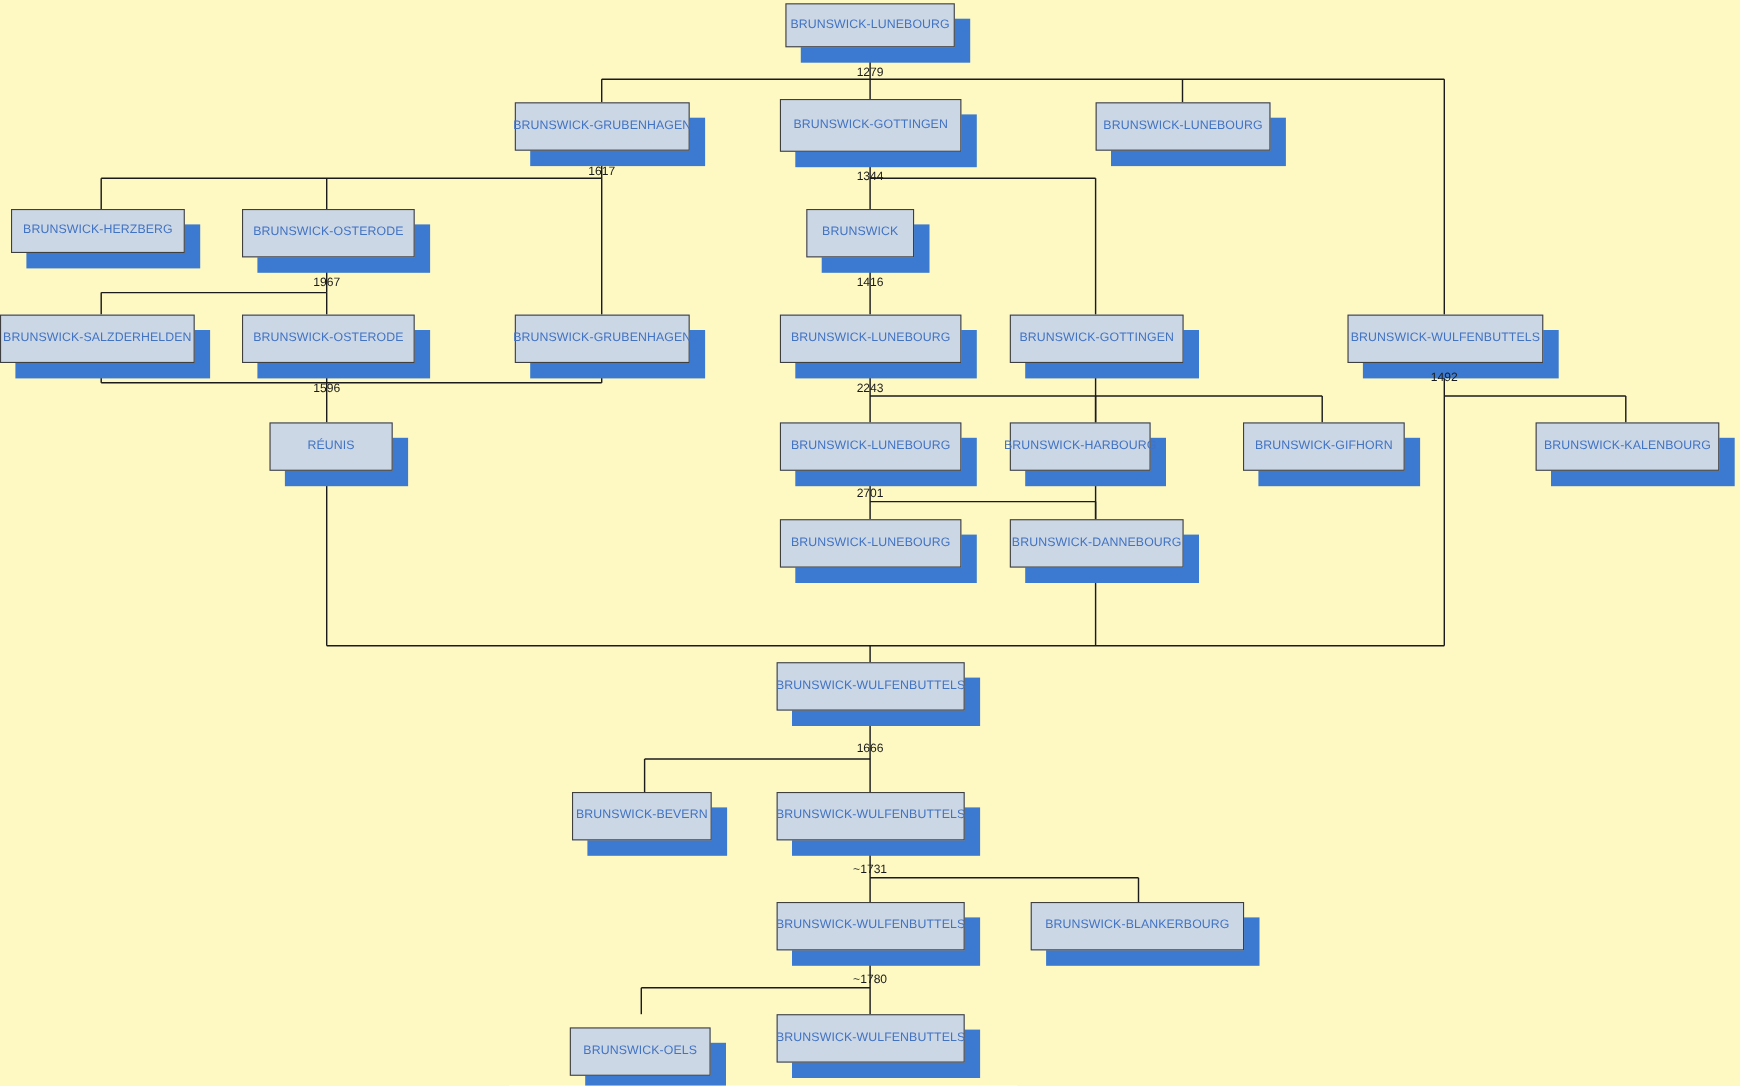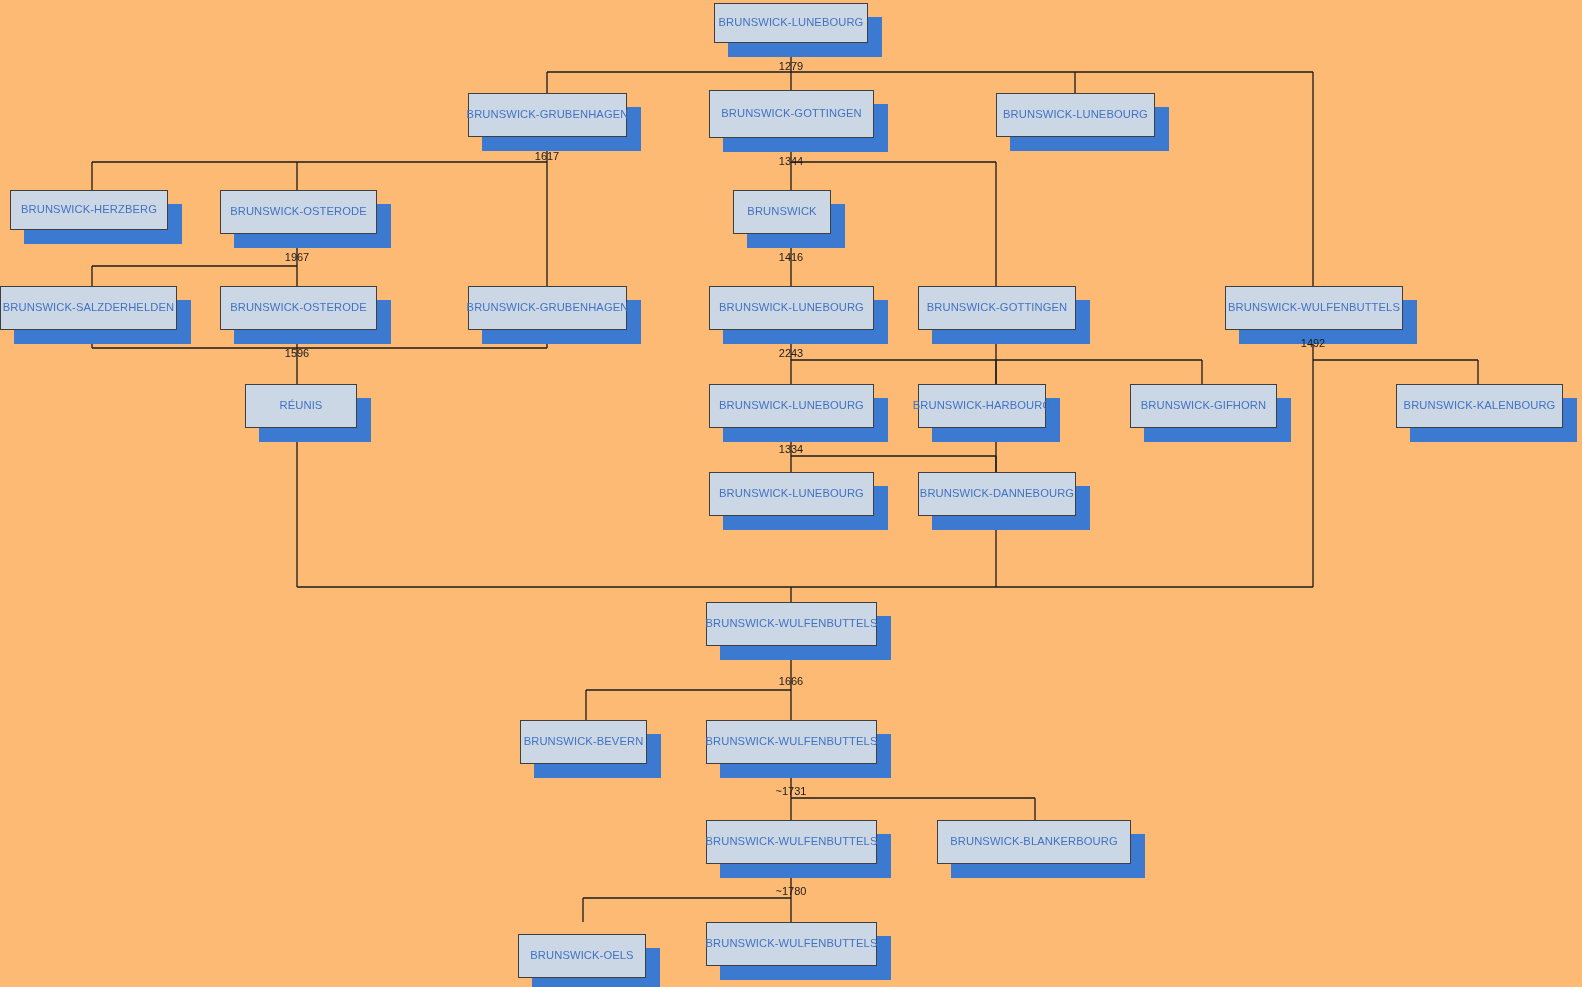--- a/index.html
+++ b/index.html
@@ -1,17 +1,17 @@
 <!DOCTYPE html>
 <html><head>
 <meta charset="utf-8">
 <style>
   html,body{margin:0;padding:0;background:#ffffff;}
   body{font-family:"Liberation Sans","DejaVu Sans",sans-serif;}
-  #stage{position:relative;width:1582px;height:987px;background:#fdba74;overflow:hidden;}
+  #stage{position:relative;width:1582px;height:987px;background:#fef9c3;overflow:hidden;}
   #edges{position:absolute;left:0;top:0;width:1582px;height:987px;}
 
   .node{position:absolute;box-sizing:border-box;}
   .node .shadow{
     position:absolute;left:14px;top:14px;width:100%;height:100%;
     background:#3b7ad0;
   }
   .node .boxface{
     position:absolute;left:0;top:0;width:100%;height:100%;
     background:#ccd7e5;
@@ -255,18 +255,18 @@
     </div>
   <div id="labels-layer">
       <div class="elabel" style="left: 791px; top: 61px;">1279</div>
       <div class="elabel" style="left: 547px; top: 151px;">1617</div>
       <div class="elabel" style="left: 791px; top: 156px;">1344</div>
       <div class="elabel" style="left: 297px; top: 252px;">1967</div>
       <div class="elabel" style="left: 791px; top: 252px;">1416</div>
       <div class="elabel" style="left: 297px; top: 348px;">1596</div>
       <div class="elabel" style="left: 791px; top: 348px;">2243</div>
       <div class="elabel" style="left: 1313px; top: 338px;">1492</div>
-      <div class="elabel" style="left: 791px; top: 444px;">1334</div>
+      <div class="elabel" style="left: 791px; top: 444px;">2701</div>
       <div class="elabel" style="left: 791px; top: 676px;">1666</div>
       <div class="elabel" style="left: 791px; top: 786px;">~1731</div>
       <div class="elabel" style="left: 791px; top: 886px;">~1780</div>
     </div>
 </div>
 
 </body></html>

